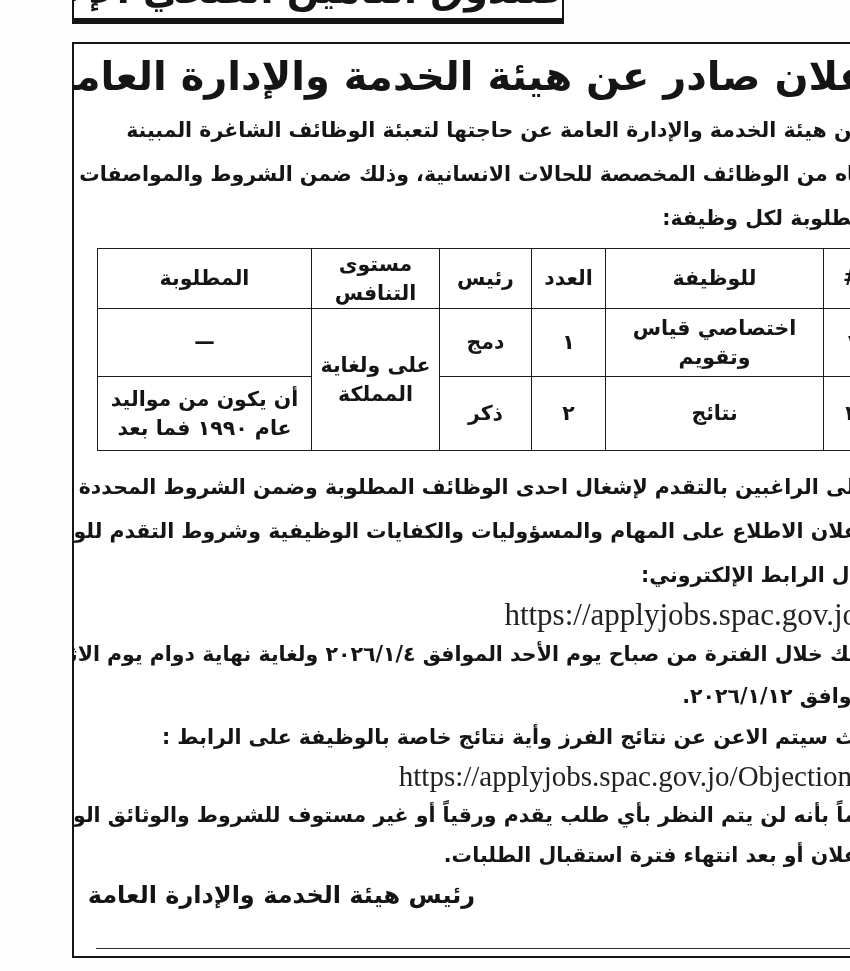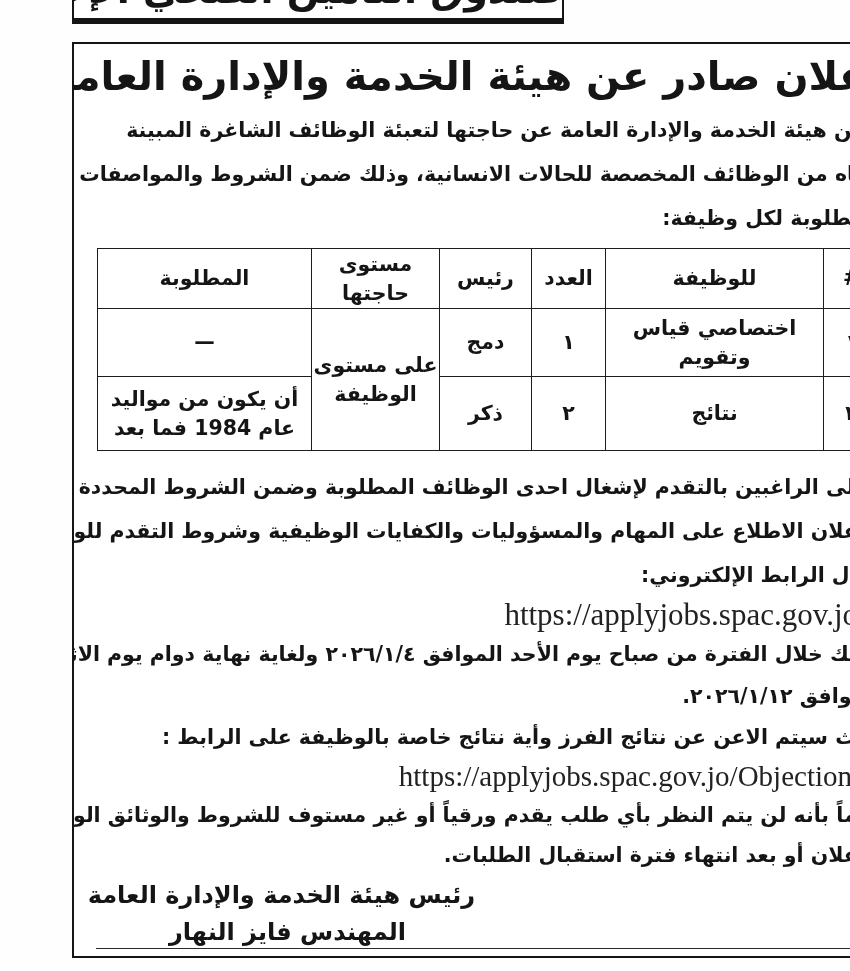--- a/index.html
+++ b/index.html
@@ -68,21 +68,21 @@
   .url {
     font-family: "Liberation Serif", serif;
     direction: ltr; text-align: right; white-space: nowrap;
     font-weight: normal; color: #222;
   }
   .url1 { font-size: 31px; line-height: 36px; margin-right: 22px; }
   .url2 { font-size: 29px; line-height: 38px; margin-right: 28px; }
   .sig {
     width: 375px; margin: 2px auto 0 12px;
     margin-right: auto; margin-left: 12px;
-    text-align: center;
+    text-align: left;
   }
   .sig div { font-size: 24px; font-weight: bold; line-height: 37px; white-space: nowrap; }
 </style>
 </head>
 <body>
 
 <div class="banner">
   <div class="banner-text">صندوق التأمين الصحي الإختياري</div>
 </div>
 
@@ -104,39 +104,39 @@
       <col style="width:92px">
         <col style="width:128px">
         <col style="width:214px">
     </colgroup>
     <thead>
       <tr>
         <th>#</th>
         <th>للوظيفة</th>
         <th>العدد</th>
         <th>رئيس</th>
-        <th>مستوى حاجتها</th>
+        <th>مستوى التنافس</th>
         <th>المطلوبة</th>
       </tr>
     </thead>
     <tbody>
       <tr class="r1">
         <td>١</td>
         <td class="job-cell">اختصاصي قياس وتقويم</td>
         <td>١</td>
         <td>دمج</td>
-        <td rowspan="2">على مستوى الوظيفة</td>
+        <td rowspan="2">على ولغاية المملكة</td>
         <td class="notes-cell">—</td>
       </tr>
       <tr class="r2">
         <td>٢</td>
         <td class="job-cell">نتائج</td>
         <td>٢</td>
         <td>ذكر</td>
-        <td class="notes-cell">أن يكون من مواليد عام 1984 فما بعد</td>
+        <td class="notes-cell">أن يكون من مواليد عام ١٩٩٠ فما بعد</td>
       </tr>
     </tbody>
   </table>
 
   <div class="p-apply">
     <div class="pline">فعلى الراغبين بالتقدم لإشغال احدى الوظائف المطلوبة وضمن الشروط المحددة الواردة في</div>
     <div class="pline">الإعلان الاطلاع على المهام والمسؤوليات والكفايات الوظيفية وشروط التقدم للوظيفة من</div>
     <div class="pline">خلال الرابط الإلكتروني:</div>
   </div>
 
@@ -153,17 +153,16 @@
 
   <div class="url url2">https://applyjobs.spac.gov.jo/Objection</div>
 
   <div class="p-notes">
     <div class="pline">علماً بأنه لن يتم النظر بأي طلب يقدم ورقياً أو غير مستوف للشروط والوثائق الواردة في</div>
     <div class="pline">الاعلان أو بعد انتهاء فترة استقبال الطلبات.</div>
   </div>
 
   <div class="sig">
     <div>رئيس هيئة الخدمة والإدارة العامة</div>
-    <div>المهندس فايز النهار</div>
   </div>
 
   <div class="inner-rule"></div>
 </div>
 
 </body></html>

